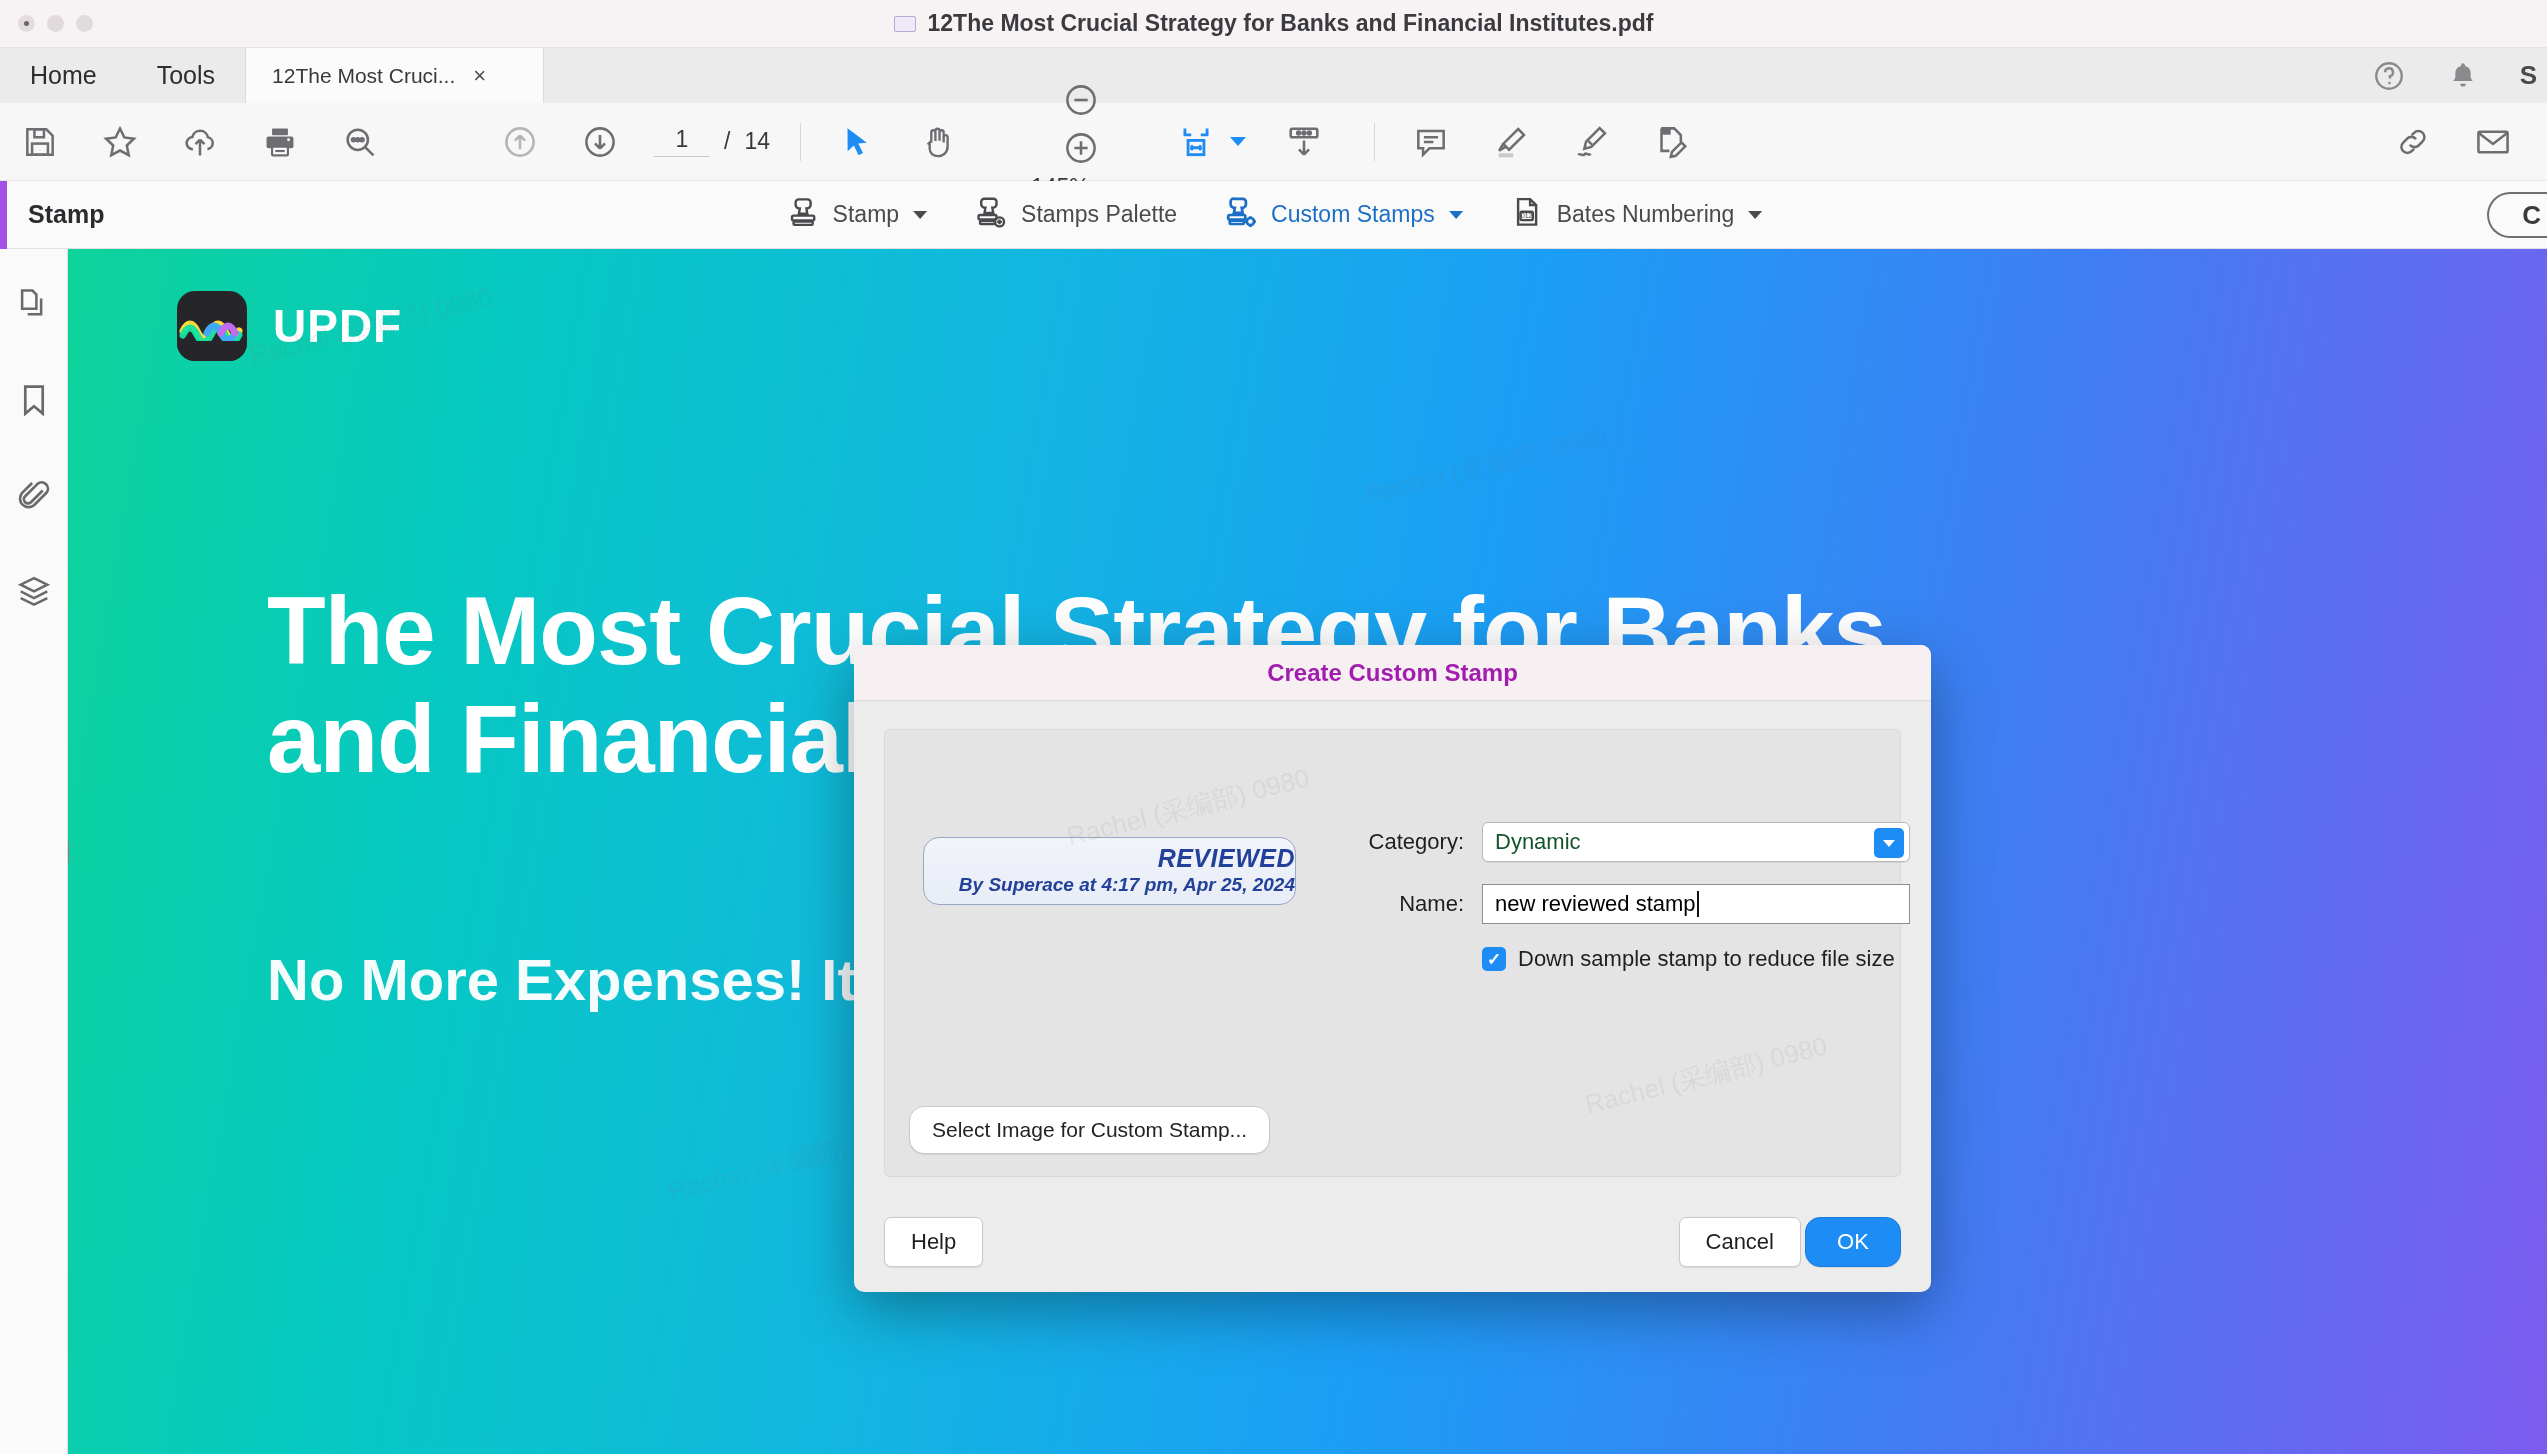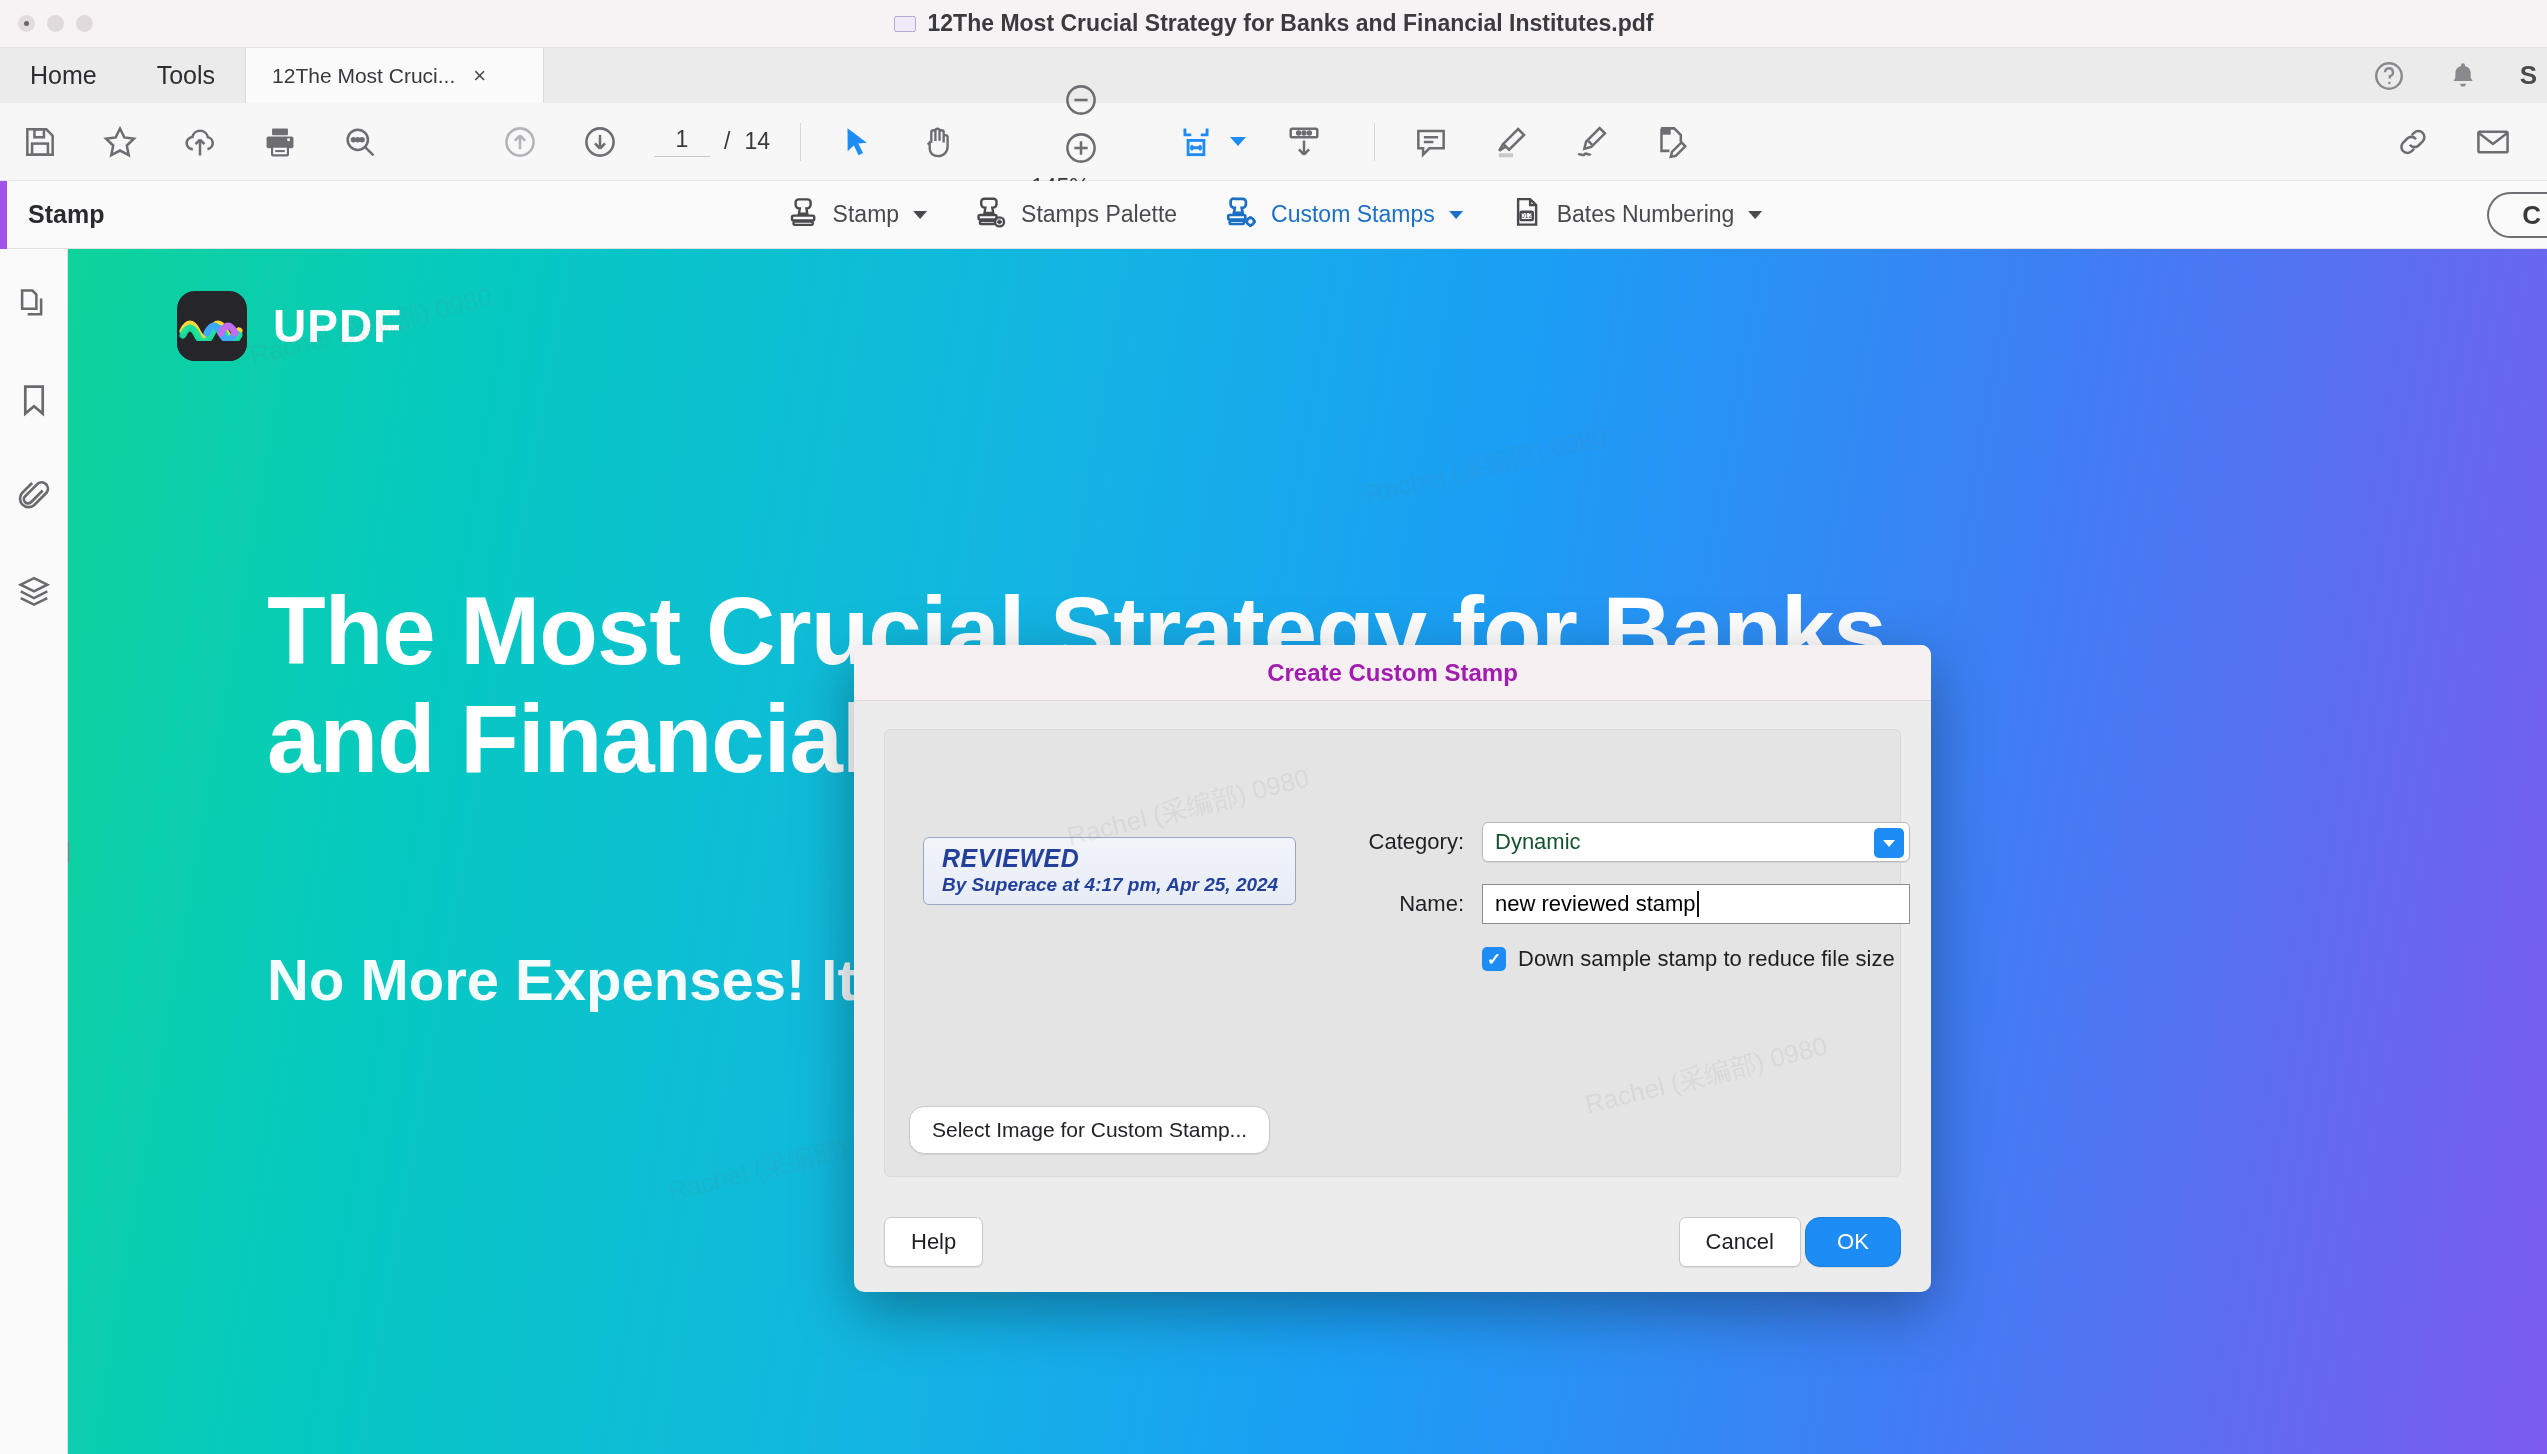--- a/index.html
+++ b/index.html
@@ -144,22 +144,22 @@
     font-size:24px;font-weight:bold;color:#a21caf;
   }
   .modal-body{flex:1;padding:28px 30px 0;}
   .panel{
     background:#e4e4e4;border:1px solid #d9d9d9;border-radius:6px;
     height:448px;position:relative;
   }
   .preview-img{
     position:absolute;left:38px;top:107px;width:373px;height:68px;
     background:linear-gradient(180deg,#f2f4fa 0%,#e7ecf6 100%);
-    border:1.5px solid #9aa7c4;border-radius:6px;
-    padding:6px 0 0 18px;overflow:hidden;
+    border:1.5px solid #9aa7c4;border-radius:16px;
+    padding:6px 0 0 18px;overflow:hidden;text-align:right;
   }
   .pv-title{font-size:25px;font-weight:bold;font-style:italic;color:#23409a;letter-spacing:0.5px;}
   .pv-sub{font-size:19px;font-weight:bold;font-style:italic;color:#23409a;margin-top:1px;}
   .select-img-btn{
     position:absolute;left:24px;bottom:22px;
     background:#ffffff;border:1px solid #c9c9c9;border-radius:15px;
     padding:11px 22px;font-size:21px;color:#232327;
     box-shadow:0 1px 1px rgba(0,0,0,.08);
   }
   .fields{position:absolute;left:468px;top:92px;width:557px;}

